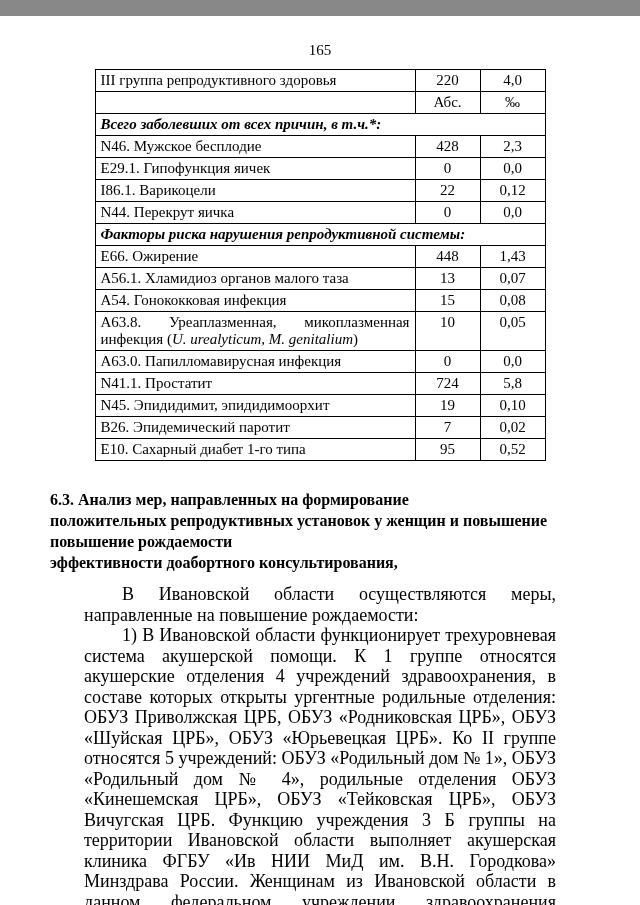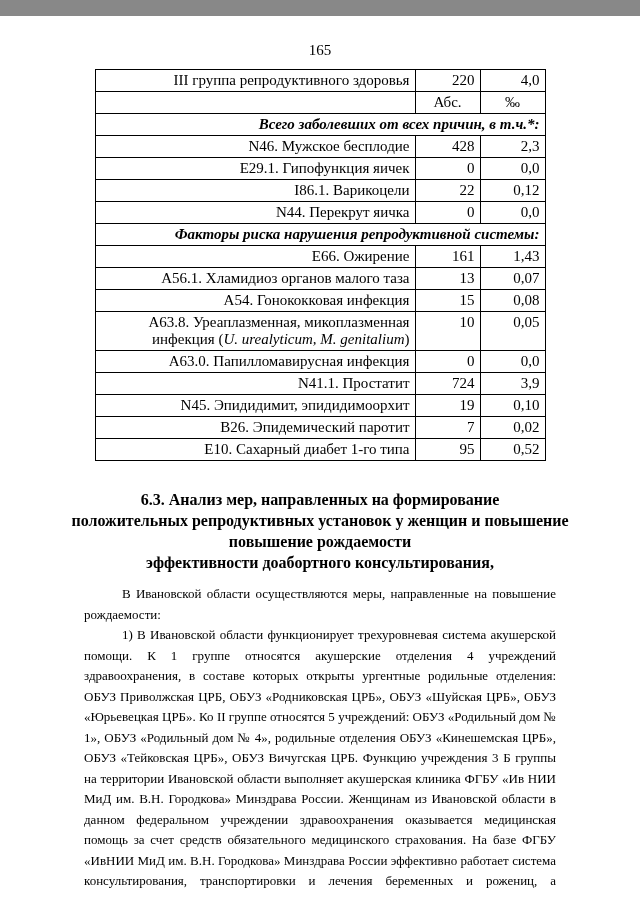--- a/index.html
+++ b/index.html
@@ -22,43 +22,42 @@
     margin:10px auto 0 auto;
     width:450px;
     table-layout:fixed;
   }
   table.morb td {
     border:1px solid #000;
     font-size:15px;
     line-height:17px;
     padding:2px 5px;
     vertical-align:top;
-    text-align:right;
   }
   td.label { text-align:justify; padding-left:17px; }
   td.num   { text-align:center; }
   tr.section td { font-weight:bold; font-style:italic; }
   tr.colhead td { font-weight:normal; text-align:center; }
   tr.colhead td.label { border-right:1px solid #000; }
   .lat-italic { font-style:italic; }
   .heading {
     margin:28px auto 0 auto;
     width:540px;
-    text-align:center;
+    text-align:left;
     font-weight:bold;
     font-size:16px;
     line-height:21px;
   }
   .content {
     width:472px;
     margin:11px auto 0 auto;
   }
   p.para {
     margin:0;
-    font-size:13px;
+    font-size:18px;
     line-height:20.5px;
     text-align:justify;
     text-indent:38px;
   }
   p.para.cont { text-align-last:justify; }
 </style>
 </head>
 <body>
 
 <div class="page">
@@ -103,21 +102,21 @@
         <tr class="data">
           <td class="label"><span>N44. Перекрут яичка</span></td>
           <td class="num">0</td>
           <td class="num">0,0</td>
         </tr>
         <tr class="section">
           <td colspan="3" class="label"><span>Факторы риска нарушения репродуктивной системы:</span></td>
         </tr>
         <tr class="data">
           <td class="label"><span>E66. Ожирение</span></td>
-          <td class="num">161</td>
+          <td class="num">448</td>
           <td class="num">1,43</td>
         </tr>
         <tr class="data">
           <td class="label"><span>A56.1. Хламидиоз органов малого таза</span></td>
           <td class="num">13</td>
           <td class="num">0,07</td>
         </tr>
         <tr class="data">
           <td class="label"><span>A54. Гонококковая инфекция</span></td>
           <td class="num">15</td>
@@ -129,21 +128,21 @@
           <td class="num">0,05</td>
         </tr>
         <tr class="data">
           <td class="label"><span>A63.0. Папилломавирусная инфекция</span></td>
           <td class="num">0</td>
           <td class="num">0,0</td>
         </tr>
         <tr class="data">
           <td class="label"><span>N41.1. Простатит</span></td>
           <td class="num">724</td>
-          <td class="num">3,9</td>
+          <td class="num">5,8</td>
         </tr>
         <tr class="data">
           <td class="label"><span>N45. Эпидидимит, эпидидимоорхит</span></td>
           <td class="num">19</td>
           <td class="num">0,10</td>
         </tr>
         <tr class="data">
           <td class="label"><span>B26. Эпидемический паротит</span></td>
           <td class="num">7</td>
           <td class="num">0,02</td>

